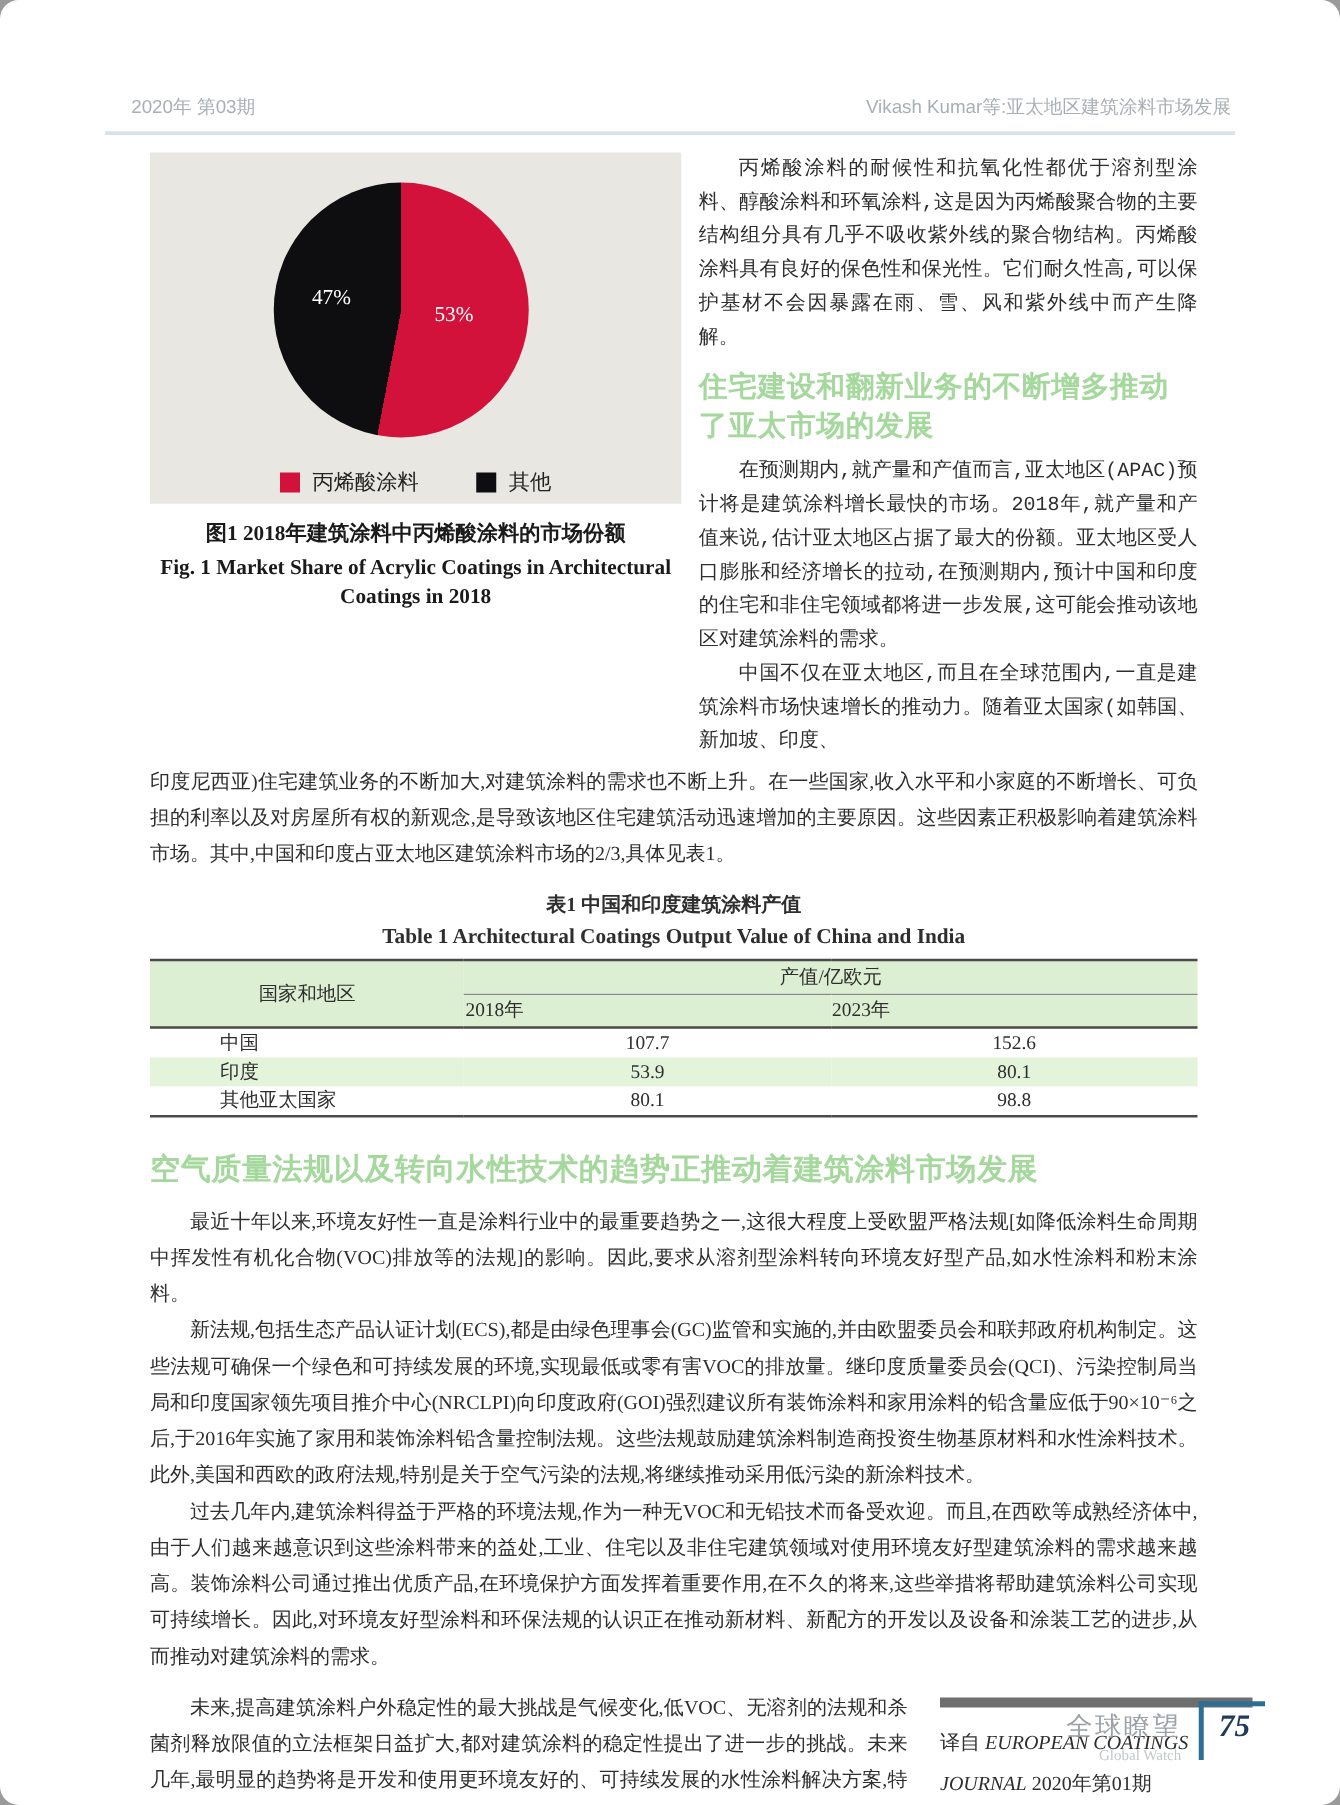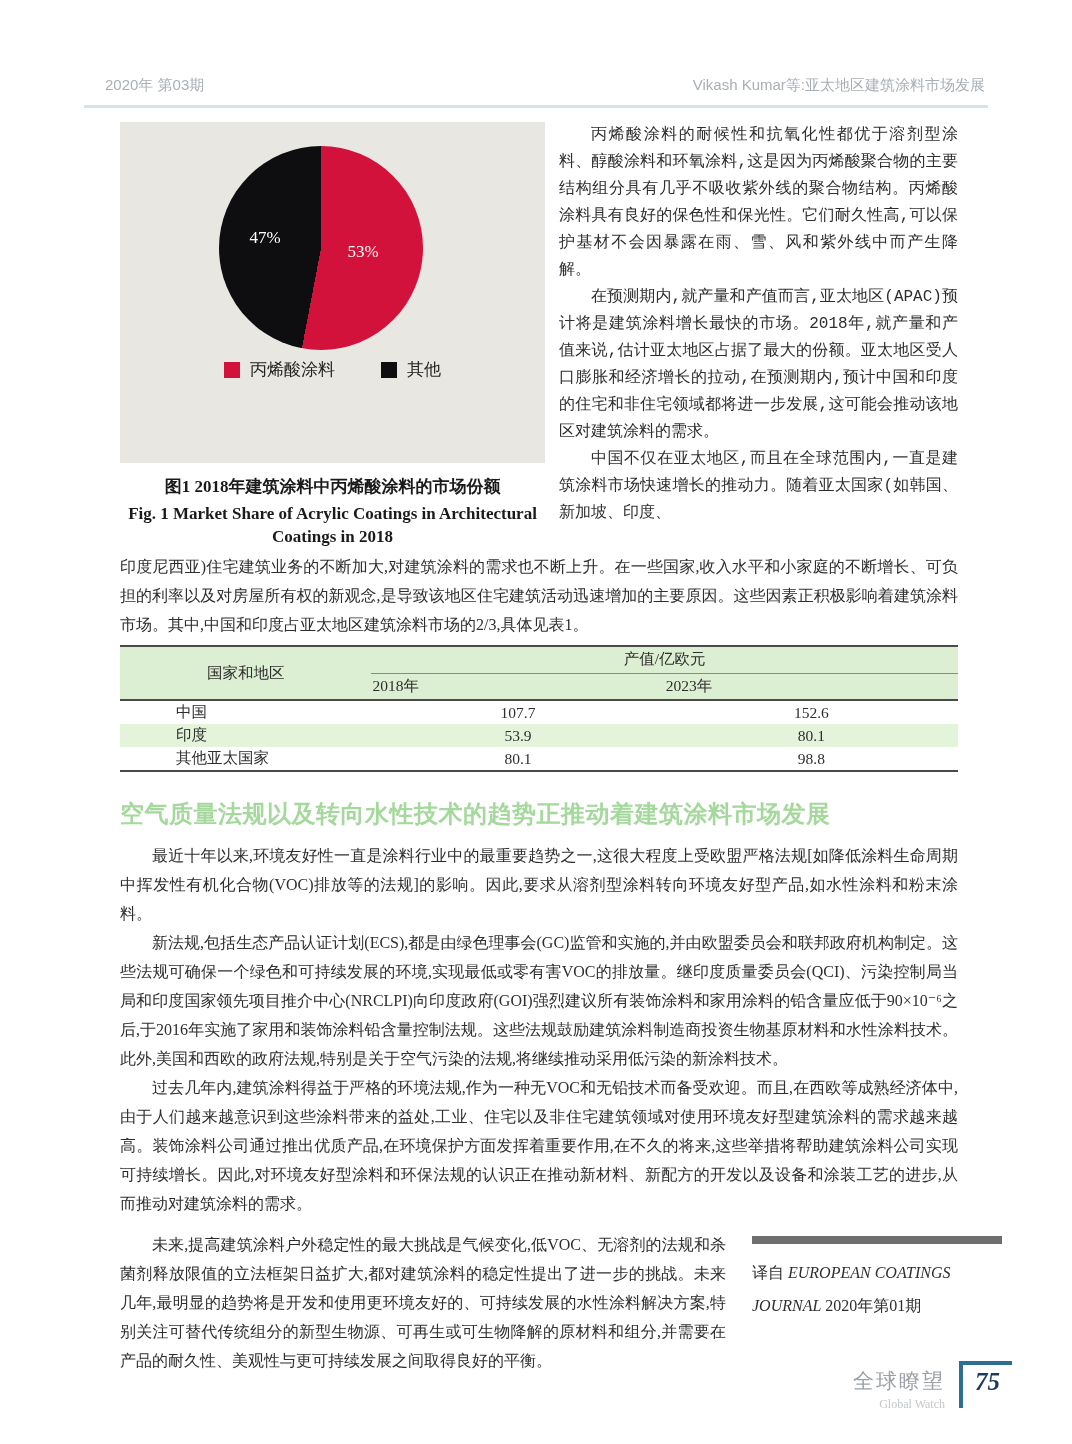--- a/index.html
+++ b/index.html
@@ -1,38 +1,38 @@
 <!DOCTYPE html>
 <html><head>
 <meta charset="utf-8">
 <style>
   html,body{margin:0;padding:0;background:#9a9a9a;}
   .page{width:1072px;height:1444px;position:relative;background:#ffffff;overflow:hidden;
-        font-family:"Liberation Serif","DejaVu Serif",serif;color:#2e2e2e;margin:0 auto;}
+        font-family:"Liberation Serif","DejaVu Serif",serif;color:#2e2e2e;margin:0 auto;border-radius:15px;}
 
   
   .pagehead{margin:76px 87px 0 105px;display:flex;justify-content:space-between;
             font-family:"Liberation Sans","DejaVu Sans",sans-serif;font-size:15px;color:#a9afb6;}
   .head-rule{margin:10px 84px 0 84px;height:3px;background:#d8e2ea;}
 
   
   .content{margin:14px 114px 0 120px;}
 
   .two-col{display:flex;gap:14px;}
   .col-left{width:425px;flex:0 0 425px;}
   .col-right{flex:1;min-width:0;}
 
   
   figure{margin:0;}
-  .chart-box{height:341px;background:#e9e7e2;position:relative;}
+  .chart-box{height:281px;background:#e9e7e2;position:relative;}
   .pie{width:204px;height:204px;border-radius:50%;position:absolute;left:99px;top:24px;}
   .pct{position:absolute;color:#ffffff;font-size:17px;}
   .pct-53{left:63%;top:47%;}
   .pct-47{left:15%;top:40%;}
-  .legend{position:absolute;left:0;right:0;top:236px;display:flex;justify-content:center;gap:46px;
+  .legend{position:absolute;left:0;right:0;top:252px;display:flex;justify-content:center;gap:46px;
           font-size:17px;color:#222;}
   .leg-item{display:flex;align-items:center;gap:10px;}
   .sw{width:16px;height:16px;display:inline-block;}
   figcaption{margin-top:12px;text-align:center;}
   .cap-zh{font-size:17px;font-weight:700;color:#1a1a1a;}
   .cap-en{font-size:17px;font-weight:700;color:#1a1a1a;line-height:23px;}
   .cap-zh{margin-bottom:4px;}
 
   
   p{margin:0;text-align:justify;}
@@ -114,27 +114,32 @@
           <figcaption>
             <div class="cap-zh">图1 2018年建筑涂料中丙烯酸涂料的市场份额</div>
             <div class="cap-en">Fig. 1  Market Share of Acrylic Coatings in Architectural</div>
             <div class="cap-en">Coatings in 2018</div>
           </figcaption>
         </figure>
       </div>
 
       <div class="col-right">
         <p class="ind">丙烯酸涂料的耐候性和抗氧化性都优于溶剂型涂料、醇酸涂料和环氧涂料,这是因为丙烯酸聚合物的主要结构组分具有几乎不吸收紫外线的聚合物结构。丙烯酸涂料具有良好的保色性和保光性。它们耐久性高,可以保护基材不会因暴露在雨、雪、风和紫外线中而产生降解。</p>
+        <h2 class="green">住宅建设和翻新业务的不断增多推动了亚太市场的发展</h2>
         <p class="ind">在预测期内,就产量和产值而言,亚太地区(APAC)预计将是建筑涂料增长最快的市场。2018年,就产量和产值来说,估计亚太地区占据了最大的份额。亚太地区受人口膨胀和经济增长的拉动,在预测期内,预计中国和印度的住宅和非住宅领域都将进一步发展,这可能会推动该地区对建筑涂料的需求。</p>
         <p class="ind">中国不仅在亚太地区,而且在全球范围内,一直是建筑涂料市场快速增长的推动力。随着亚太国家(如韩国、新加坡、印度、</p>
       </div>
     </div>
 
     <p class="full cont">印度尼西亚)住宅建筑业务的不断加大,对建筑涂料的需求也不断上升。在一些国家,收入水平和小家庭的不断增长、可负担的利率以及对房屋所有权的新观念,是导致该地区住宅建筑活动迅速增加的主要原因。这些因素正积极影响着建筑涂料市场。其中,中国和印度占亚太地区建筑涂料市场的2/3,具体见表1。</p>
 
+    <div class="tbl-titles">
+      <div class="tt-zh">表1 中国和印度建筑涂料产值</div>
+      <div class="tt-en">Table 1  Architectural Coatings Output Value of China and India</div>
+    </div>
 
     <table class="t1">
       <thead>
         <tr>
           <th class="c1" rowspan="2">国家和地区</th>
           <th class="grp" colspan="2">产值/亿欧元</th>
         </tr>
         <tr>
           <th class="c2">2018年</th>
           <th class="c3">2023年</th>

